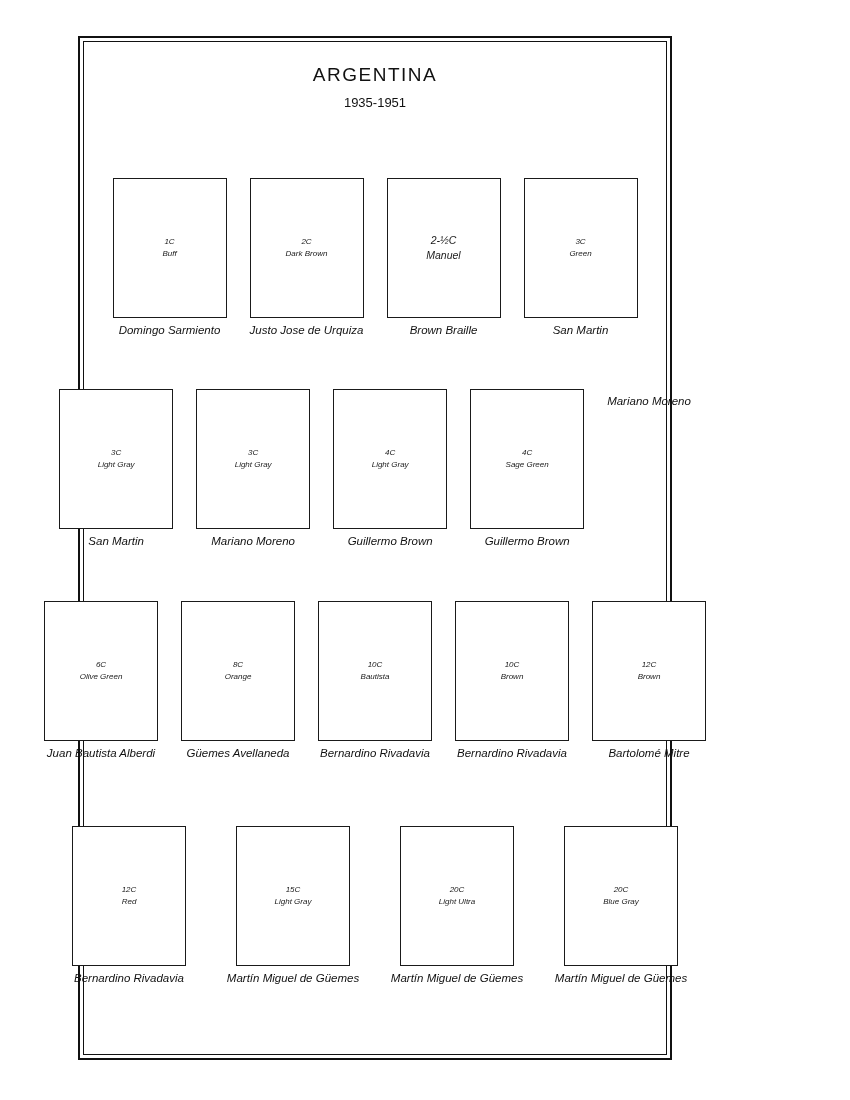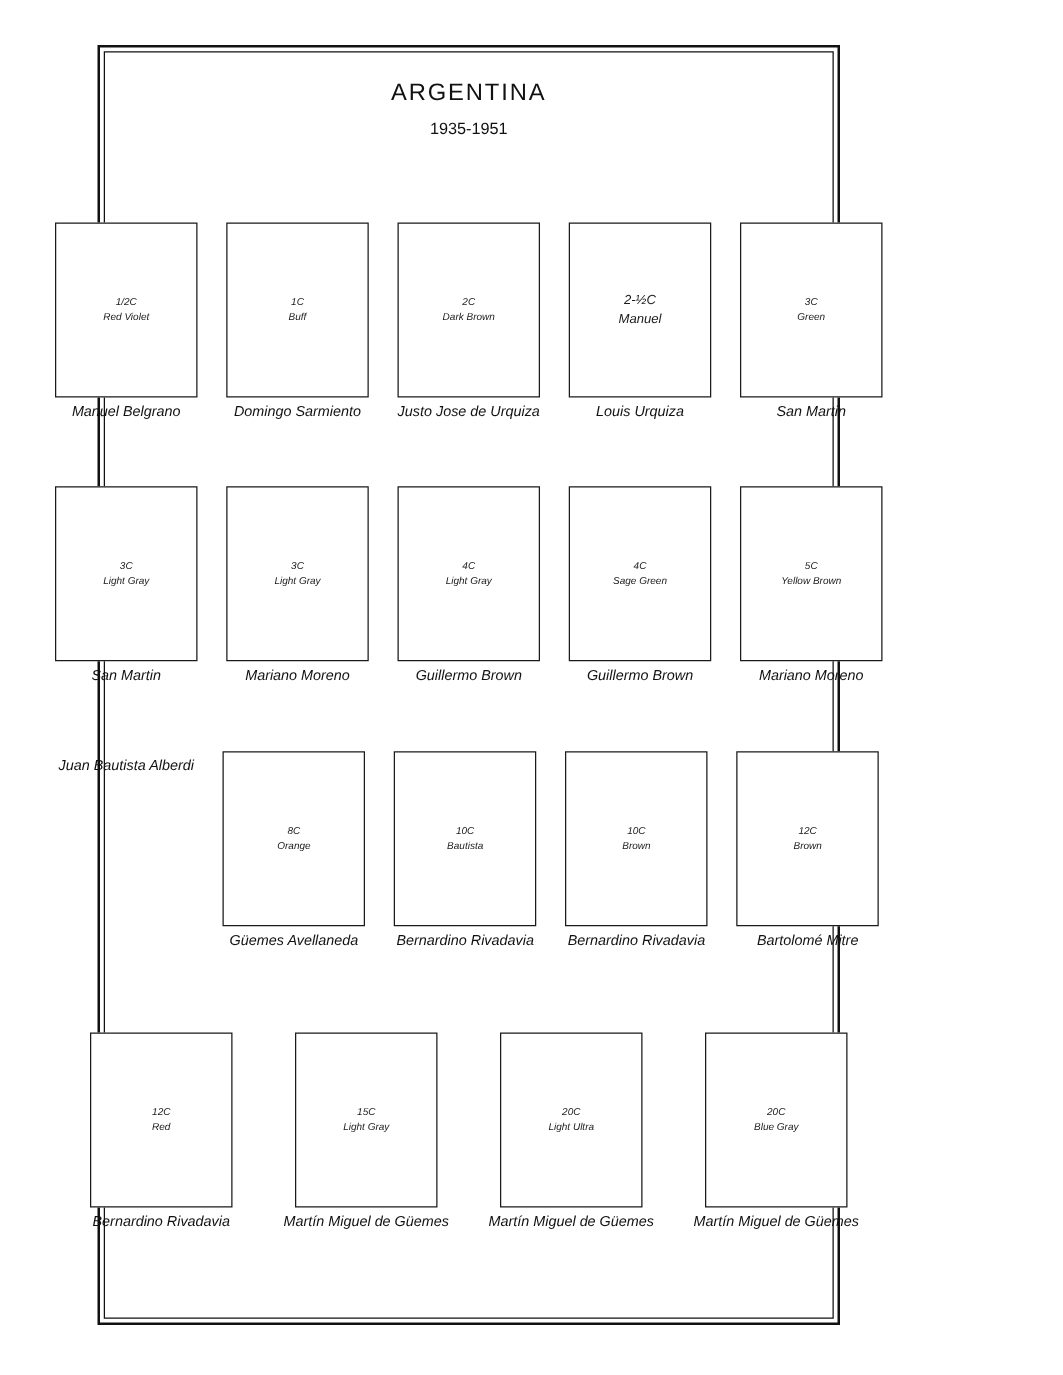--- a/index.html
+++ b/index.html
@@ -107,29 +107,20 @@
 
     <div class="header">
       <div class="page-title">ARGENTINA</div>
       <div class="page-years">1935-1951</div>
     </div>
 
     <div class="stamp-row row-1">
         <div class="stamp">
           <div class="stamp-box">
             <div class="stamp-label">
-              <div>1/2C</div>
-              <div>Red Violet</div>
-            </div>
-          </div>
-          <div class="stamp-caption">Manuel Belgrano</div>
-        </div>
-        <div class="stamp">
-          <div class="stamp-box">
-            <div class="stamp-label">
               <div>1C</div>
               <div>Buff</div>
             </div>
           </div>
           <div class="stamp-caption">Domingo Sarmiento</div>
         </div>
         <div class="stamp">
           <div class="stamp-box">
             <div class="stamp-label">
               <div>2C</div>
@@ -138,21 +129,21 @@
           </div>
           <div class="stamp-caption">Justo Jose de Urquiza</div>
         </div>
         <div class="stamp">
           <div class="stamp-box">
             <div class="stamp-label large">
               <div>2-½C</div>
               <div>Manuel</div>
             </div>
           </div>
-          <div class="stamp-caption">Louis Urquiza</div>
+          <div class="stamp-caption">Brown Braille</div>
         </div>
         <div class="stamp">
           <div class="stamp-box">
             <div class="stamp-label">
               <div>3C</div>
               <div>Green</div>
             </div>
           </div>
           <div class="stamp-caption">San Martin</div>
         </div>
@@ -188,31 +179,31 @@
         <div class="stamp">
           <div class="stamp-box">
             <div class="stamp-label">
               <div>4C</div>
               <div>Sage Green</div>
             </div>
           </div>
           <div class="stamp-caption">Guillermo Brown</div>
         </div>
         <div class="stamp">
-          <div class="stamp-box">
-            <div class="stamp-label">
-              <div>5C</div>
-              <div>Yellow Brown</div>
-            </div>
-          </div>
           <div class="stamp-caption">Mariano Moreno</div>
         </div>
       </div>
     <div class="stamp-row row-3">
         <div class="stamp">
+          <div class="stamp-box">
+            <div class="stamp-label">
+              <div>6C</div>
+              <div>Olive Green</div>
+            </div>
+          </div>
           <div class="stamp-caption">Juan Bautista Alberdi</div>
         </div>
         <div class="stamp">
           <div class="stamp-box">
             <div class="stamp-label">
               <div>8C</div>
               <div>Orange</div>
             </div>
           </div>
           <div class="stamp-caption">Güemes Avellaneda</div>

